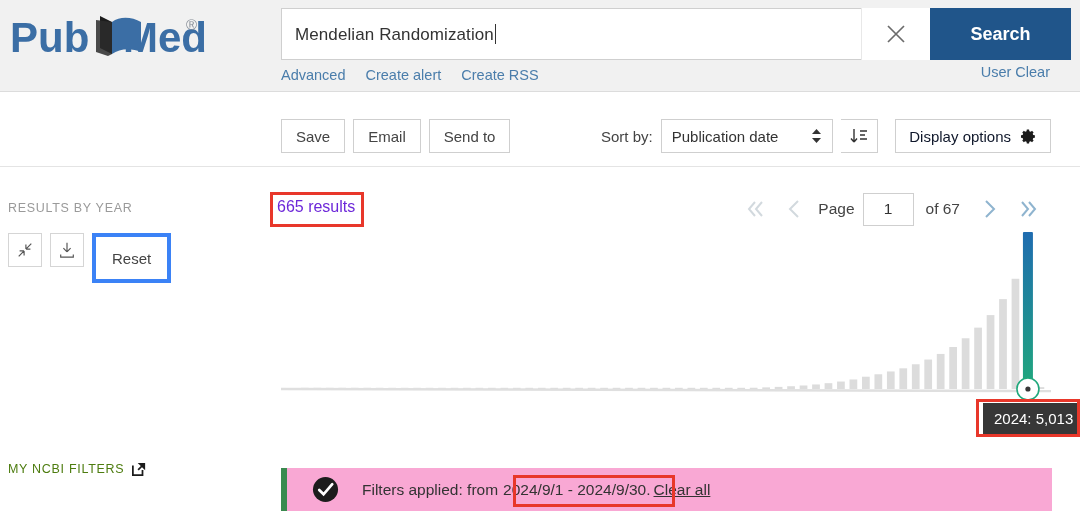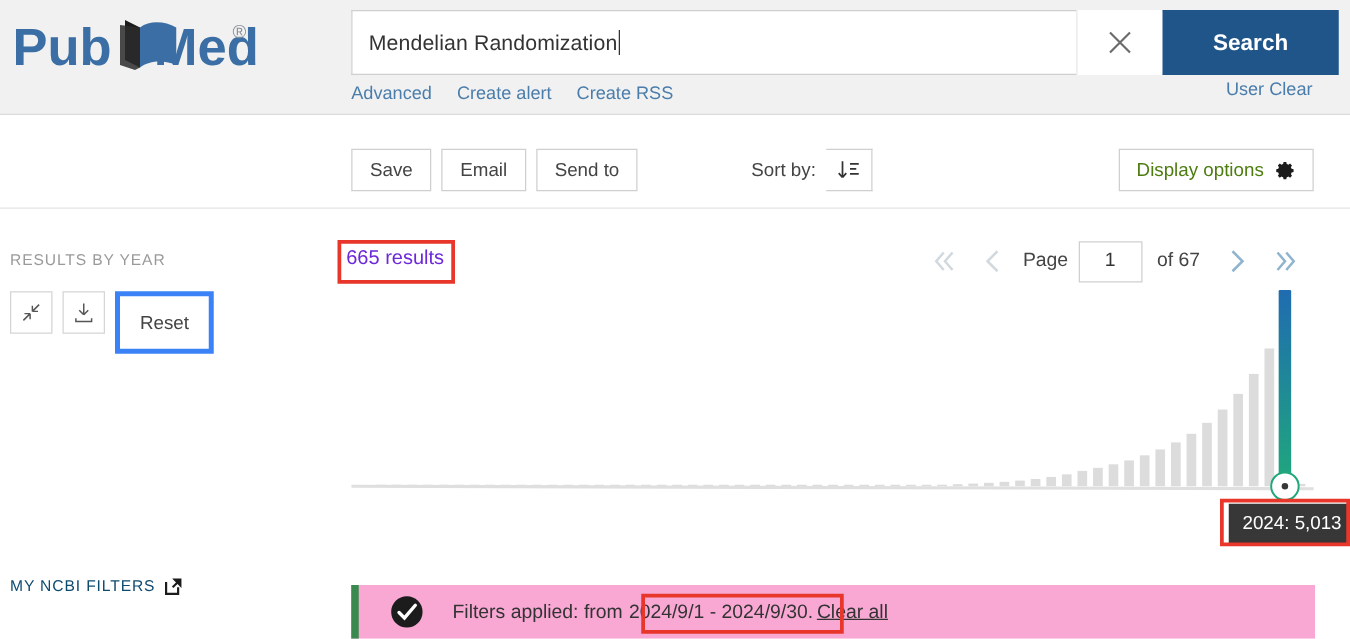--- a/index.html
+++ b/index.html
@@ -95,42 +95,42 @@
   }
   .sortdir {
     height:34px; width:37px; border:1px solid #cfcfcf; border-left:none;
     background:#fff; display:flex; align-items:center; justify-content:center;
     cursor:pointer;
   }
   .display-opts {
     position:absolute; right:29px; top:26px; height:34px;
     border:1px solid #cfcfcf; background:#fff;
     display:flex; align-items:center; gap:9px; padding:0 13px;
-    font-size:15px; color:#4d7c0f; cursor:pointer;
+    font-size:15px; color:#0f172a; cursor:pointer;
   }
 
   
   .sidebar { position:absolute; left:0; top:168px; width:280px; height:343px; background:#fff; }
   .side-head {
     position:absolute; left:8px; top:33px;
     font-size:12.5px; letter-spacing:.7px; color:#9a9a9a;
   }
   .chart-ctrls { position:absolute; left:8px; top:65px; display:flex; gap:8px; }
   .ic-btn {
     width:34px; height:34px; background:#fff; border:1px solid #d5d5d5;
     display:flex; align-items:center; justify-content:center; cursor:pointer;
   }
   .reset-btn {
     height:50px; padding:0 16px; background:#fff; border:4px solid #3b82f6;
     font-size:15px; color:#444; font-family:inherit; cursor:pointer;
   }
   .ncbi-filters {
     position:absolute; left:8px; top:294px;
     display:flex; align-items:center; gap:8px;
-    font-size:12.5px; letter-spacing:.7px; color:#0c4a6e;
+    font-size:12.5px; letter-spacing:.7px; color:#4d7c0f;
   }
 
   
   .results-count {
     position:absolute; left:277px; top:198px;
     font-size:16px; color:#6d28d9;
   }
   .pager {
     position:absolute; right:30px; top:192px;
     display:flex; align-items:center; gap:0px;
@@ -220,20 +220,29 @@
 <div class="actionbar">
 
   <div class="btn-group">
     <button class="btn">Save</button>
     <button class="btn">Email</button>
     <button class="btn">Send to</button>
   </div>
 
   <div class="sortwrap">
     <span class="sortlabel">Sort by:</span>
+    <div class="select">
+      <span class="val">Publication date</span>
+      <span class="spin">
+        <svg width="11" height="14" viewBox="0 0 11 14">
+          <path d="M5.5 0 L10 5 L1 5 Z" fill="#333"></path>
+          <path d="M5.5 14 L1 9 L10 9 Z" fill="#333"></path>
+        </svg>
+      </span>
+    </div>
     <div class="sortdir">
       <svg width="20" height="20" viewBox="0 0 20 20">
         <path d="M5 3 L5 16 M5 16 L2 12.5 M5 16 L8 12.5" stroke="#333" stroke-width="1.4" fill="none"></path>
         <path d="M11 5 L18 5 M11 9 L16 9 M11 13 L18 13" stroke="#333" stroke-width="1.4" fill="none"></path>
       </svg>
     </div>
   </div>
 
   <div class="display-opts">
     <span>Display options</span>

